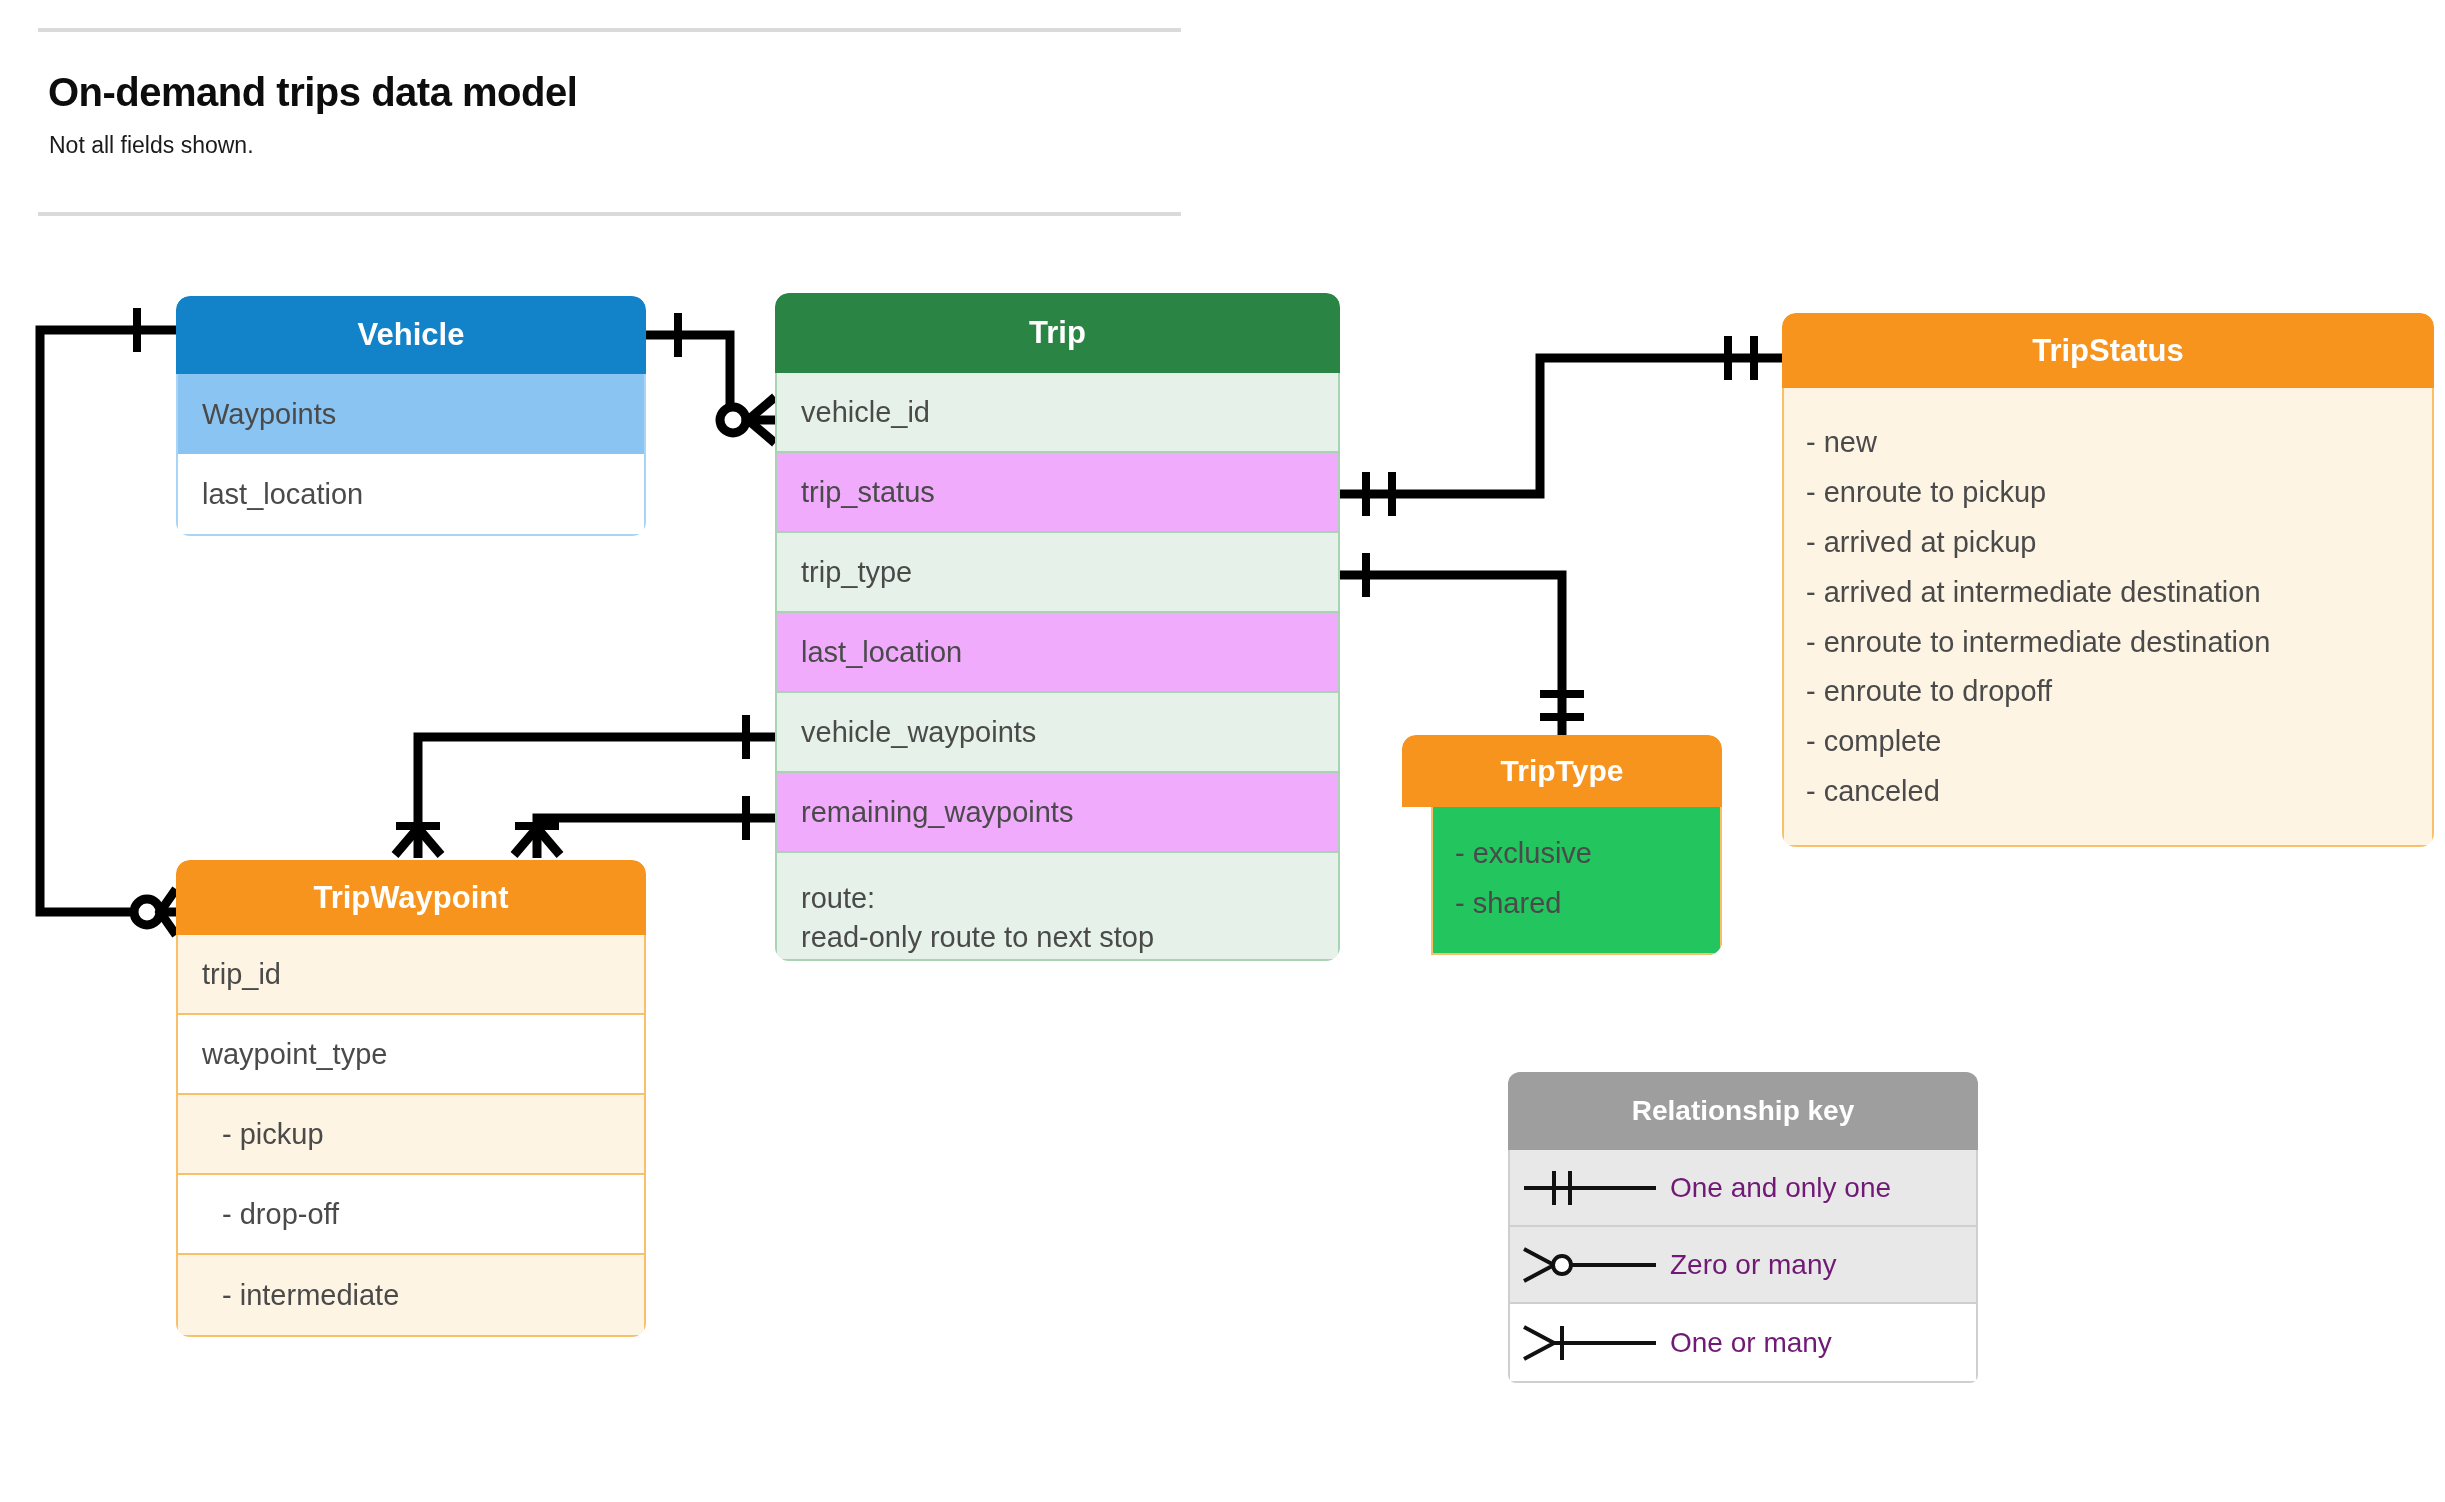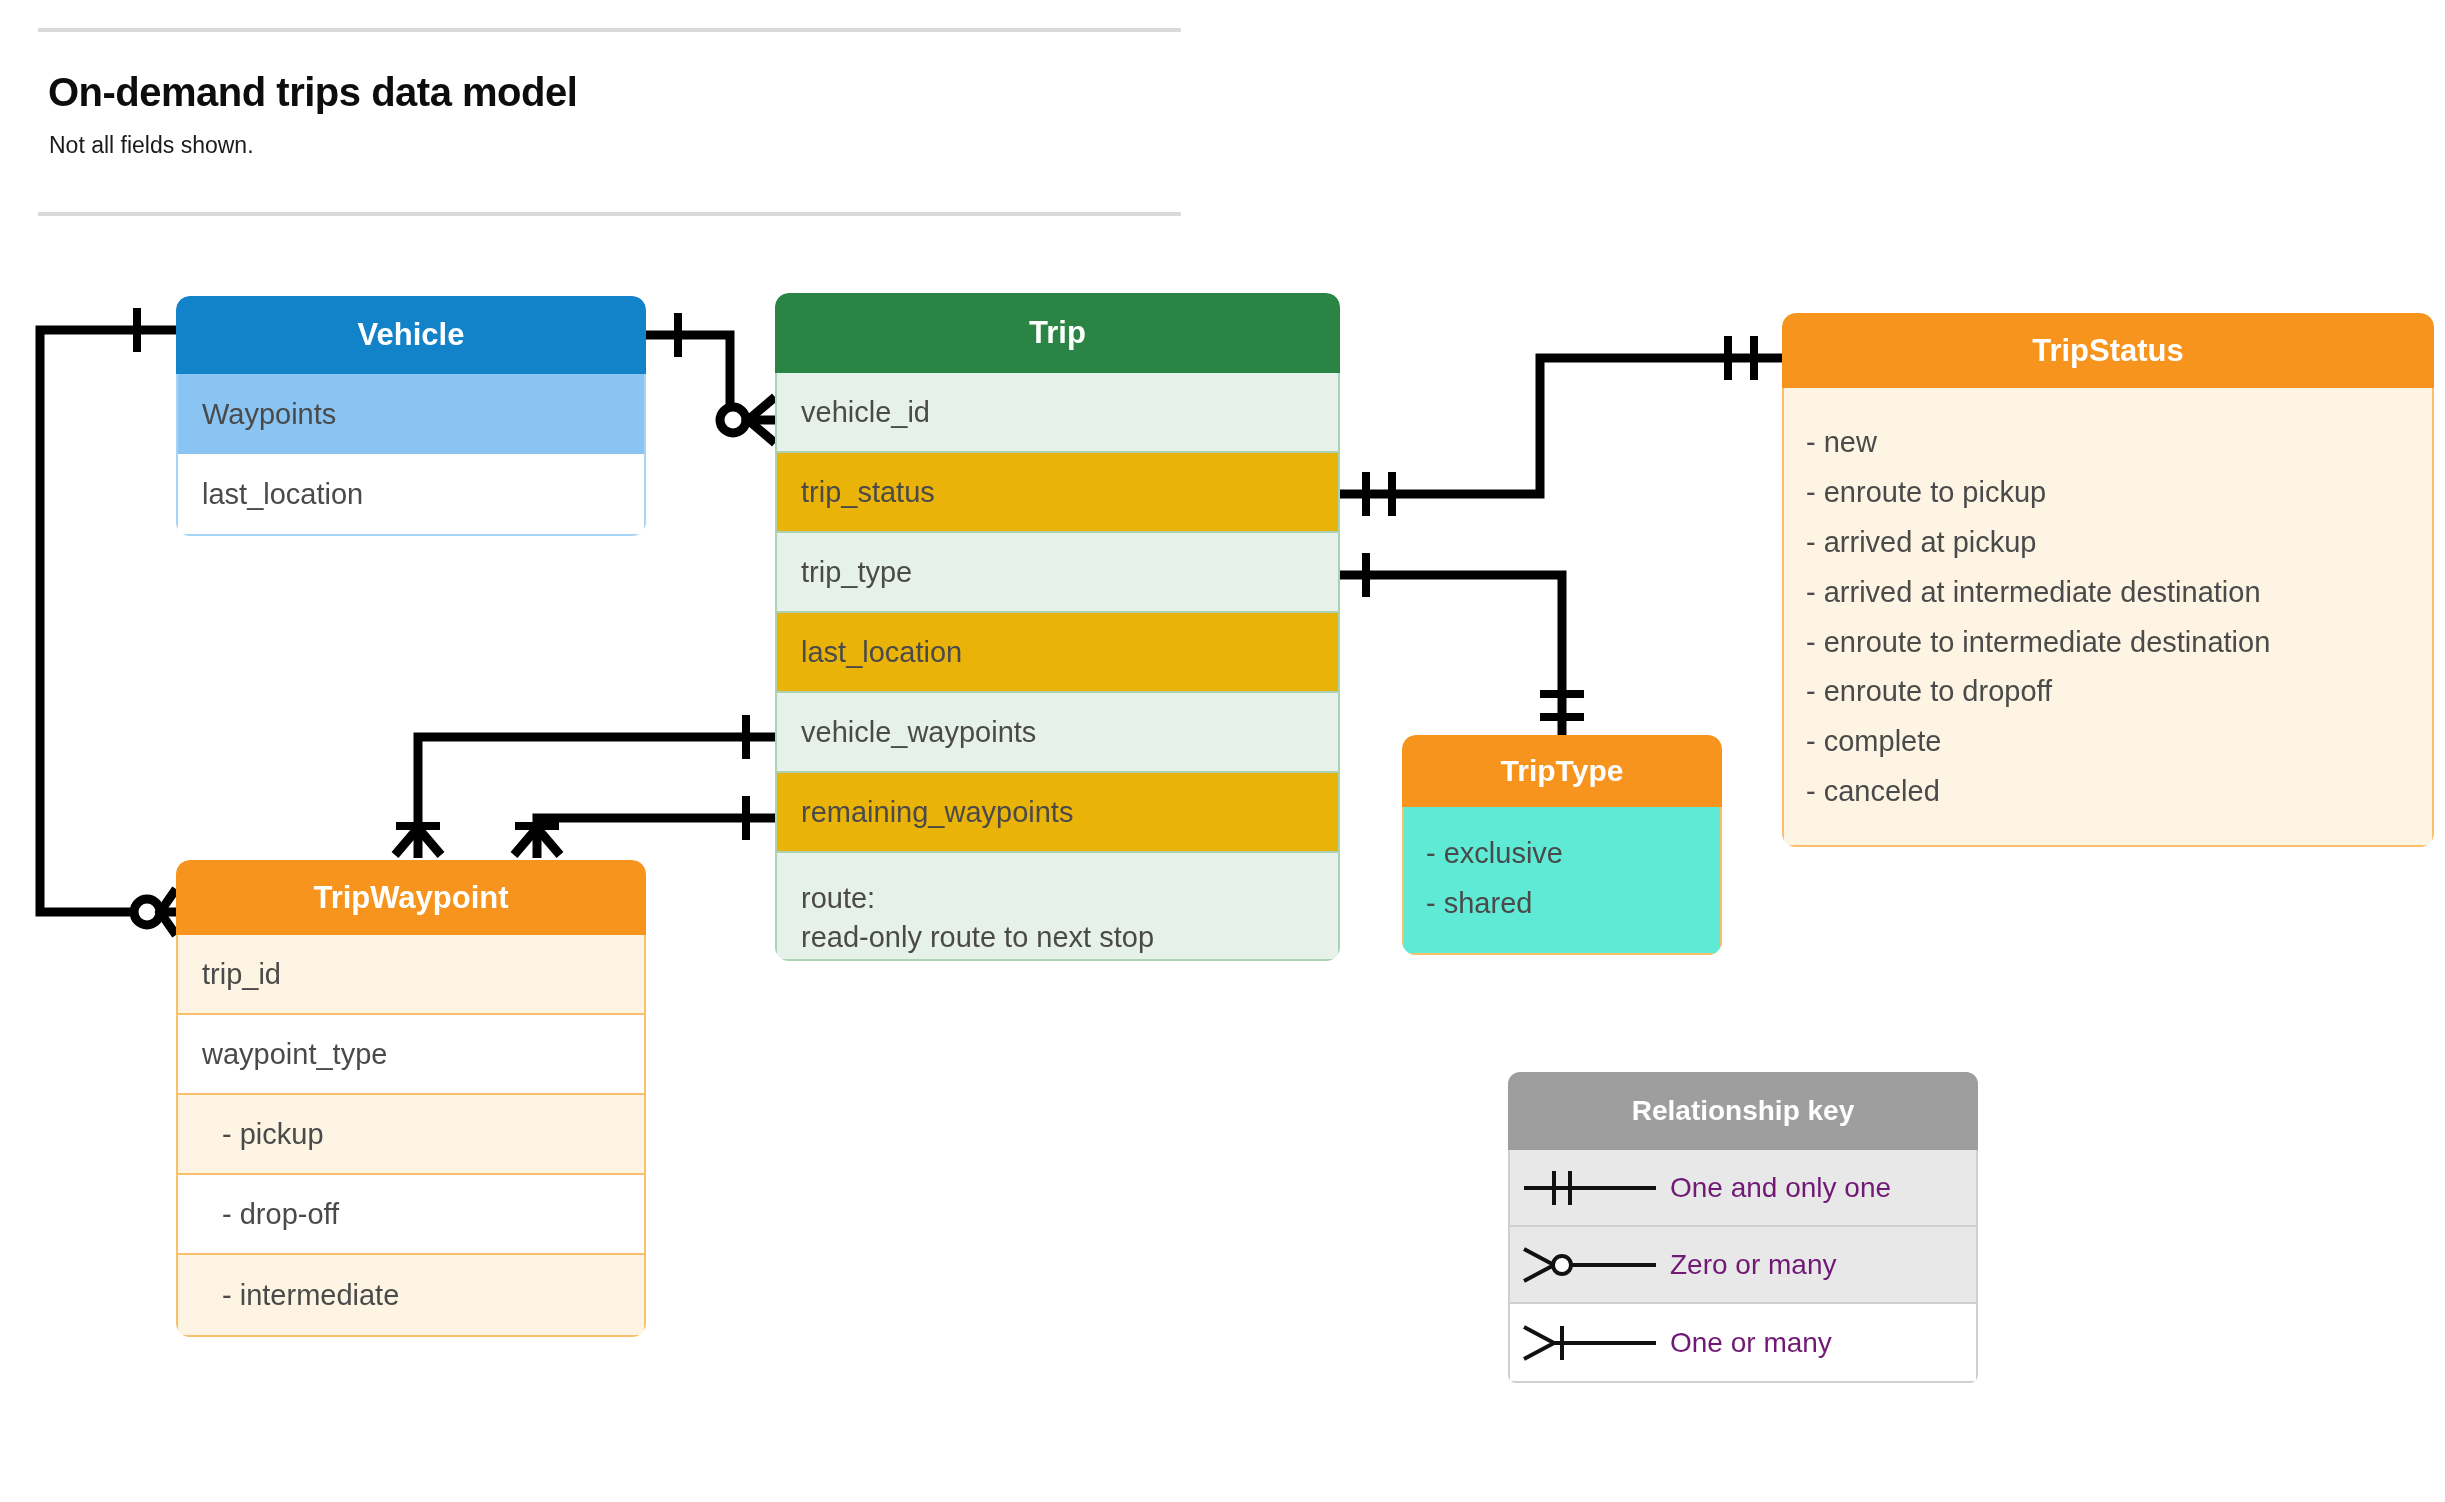--- a/index.html
+++ b/index.html
@@ -47,37 +47,38 @@
   #ent-vehicle .r0 { background: #8ac4f2; }
   #ent-vehicle .r1 { background: #ffffff; }
 
   
   #ent-trip { left: 775px; top: 293px; width: 565px; }
   #ent-trip .ent-head { height: 80px; font-size: 31px; background: #2a8443; }
   #ent-trip .ent-body { border: 2px solid #a9d3b4; border-top: none; }
   #ent-trip .ent-row { height: 80px; border-bottom: 2px solid #a9d3b4; }
   #ent-trip .ent-row:last-child { border-bottom: none; height: 106px; align-items: flex-start; padding-top: 26px; }
   #ent-trip .alt0 { background: #e6f2e9; }
-  #ent-trip .alt1 { background: #eab308; }
+  #ent-trip .alt1 { background: #f0abfc; }
 
   
   #ent-tripstatus { left: 1782px; top: 313px; width: 652px; }
   #ent-tripstatus .ent-head { height: 75px; font-size: 31px; background: #f7941e; }
   #ent-tripstatus .ent-body {
     background: #fdf4e3; border: 2px solid #f9c069; border-top: none;
     padding: 30px 0 28px 22px;
   }
   #ent-tripstatus .enum-line { font-size: 29px; color: #4a4a4a; line-height: 1.1; padding: 9px 0; white-space: nowrap; }
 
   
   #ent-triptype { left: 1402px; top: 735px; width: 320px; }
   #ent-triptype .ent-head { height: 72px; font-size: 30px; background: #f7941e; }
   #ent-triptype .ent-body {
-    background: #5eead4; border: 2px solid #f9c069; border-top: none;
+    background: #22c55e; border: 2px solid #f9c069; border-top: none;
     padding: 22px 0 24px 22px;
+    margin-left: 29px;
   }
   #ent-triptype .enum-line { font-size: 29px; color: #4a4a4a; line-height: 1.1; padding: 9px 0; white-space: nowrap; }
 
   
   #ent-tripwaypoint { left: 176px; top: 860px; width: 470px; }
   #ent-tripwaypoint .ent-head { height: 75px; font-size: 31px; background: #f7941e; }
   #ent-tripwaypoint .ent-body { border: 2px solid #f9c069; border-top: none; }
   #ent-tripwaypoint .ent-row { height: 80px; border-bottom: 2px solid #f9c069; }
   #ent-tripwaypoint .ent-row:last-child { border-bottom: none; }
   #ent-tripwaypoint .alt0 { background: #fdf4e3; }

